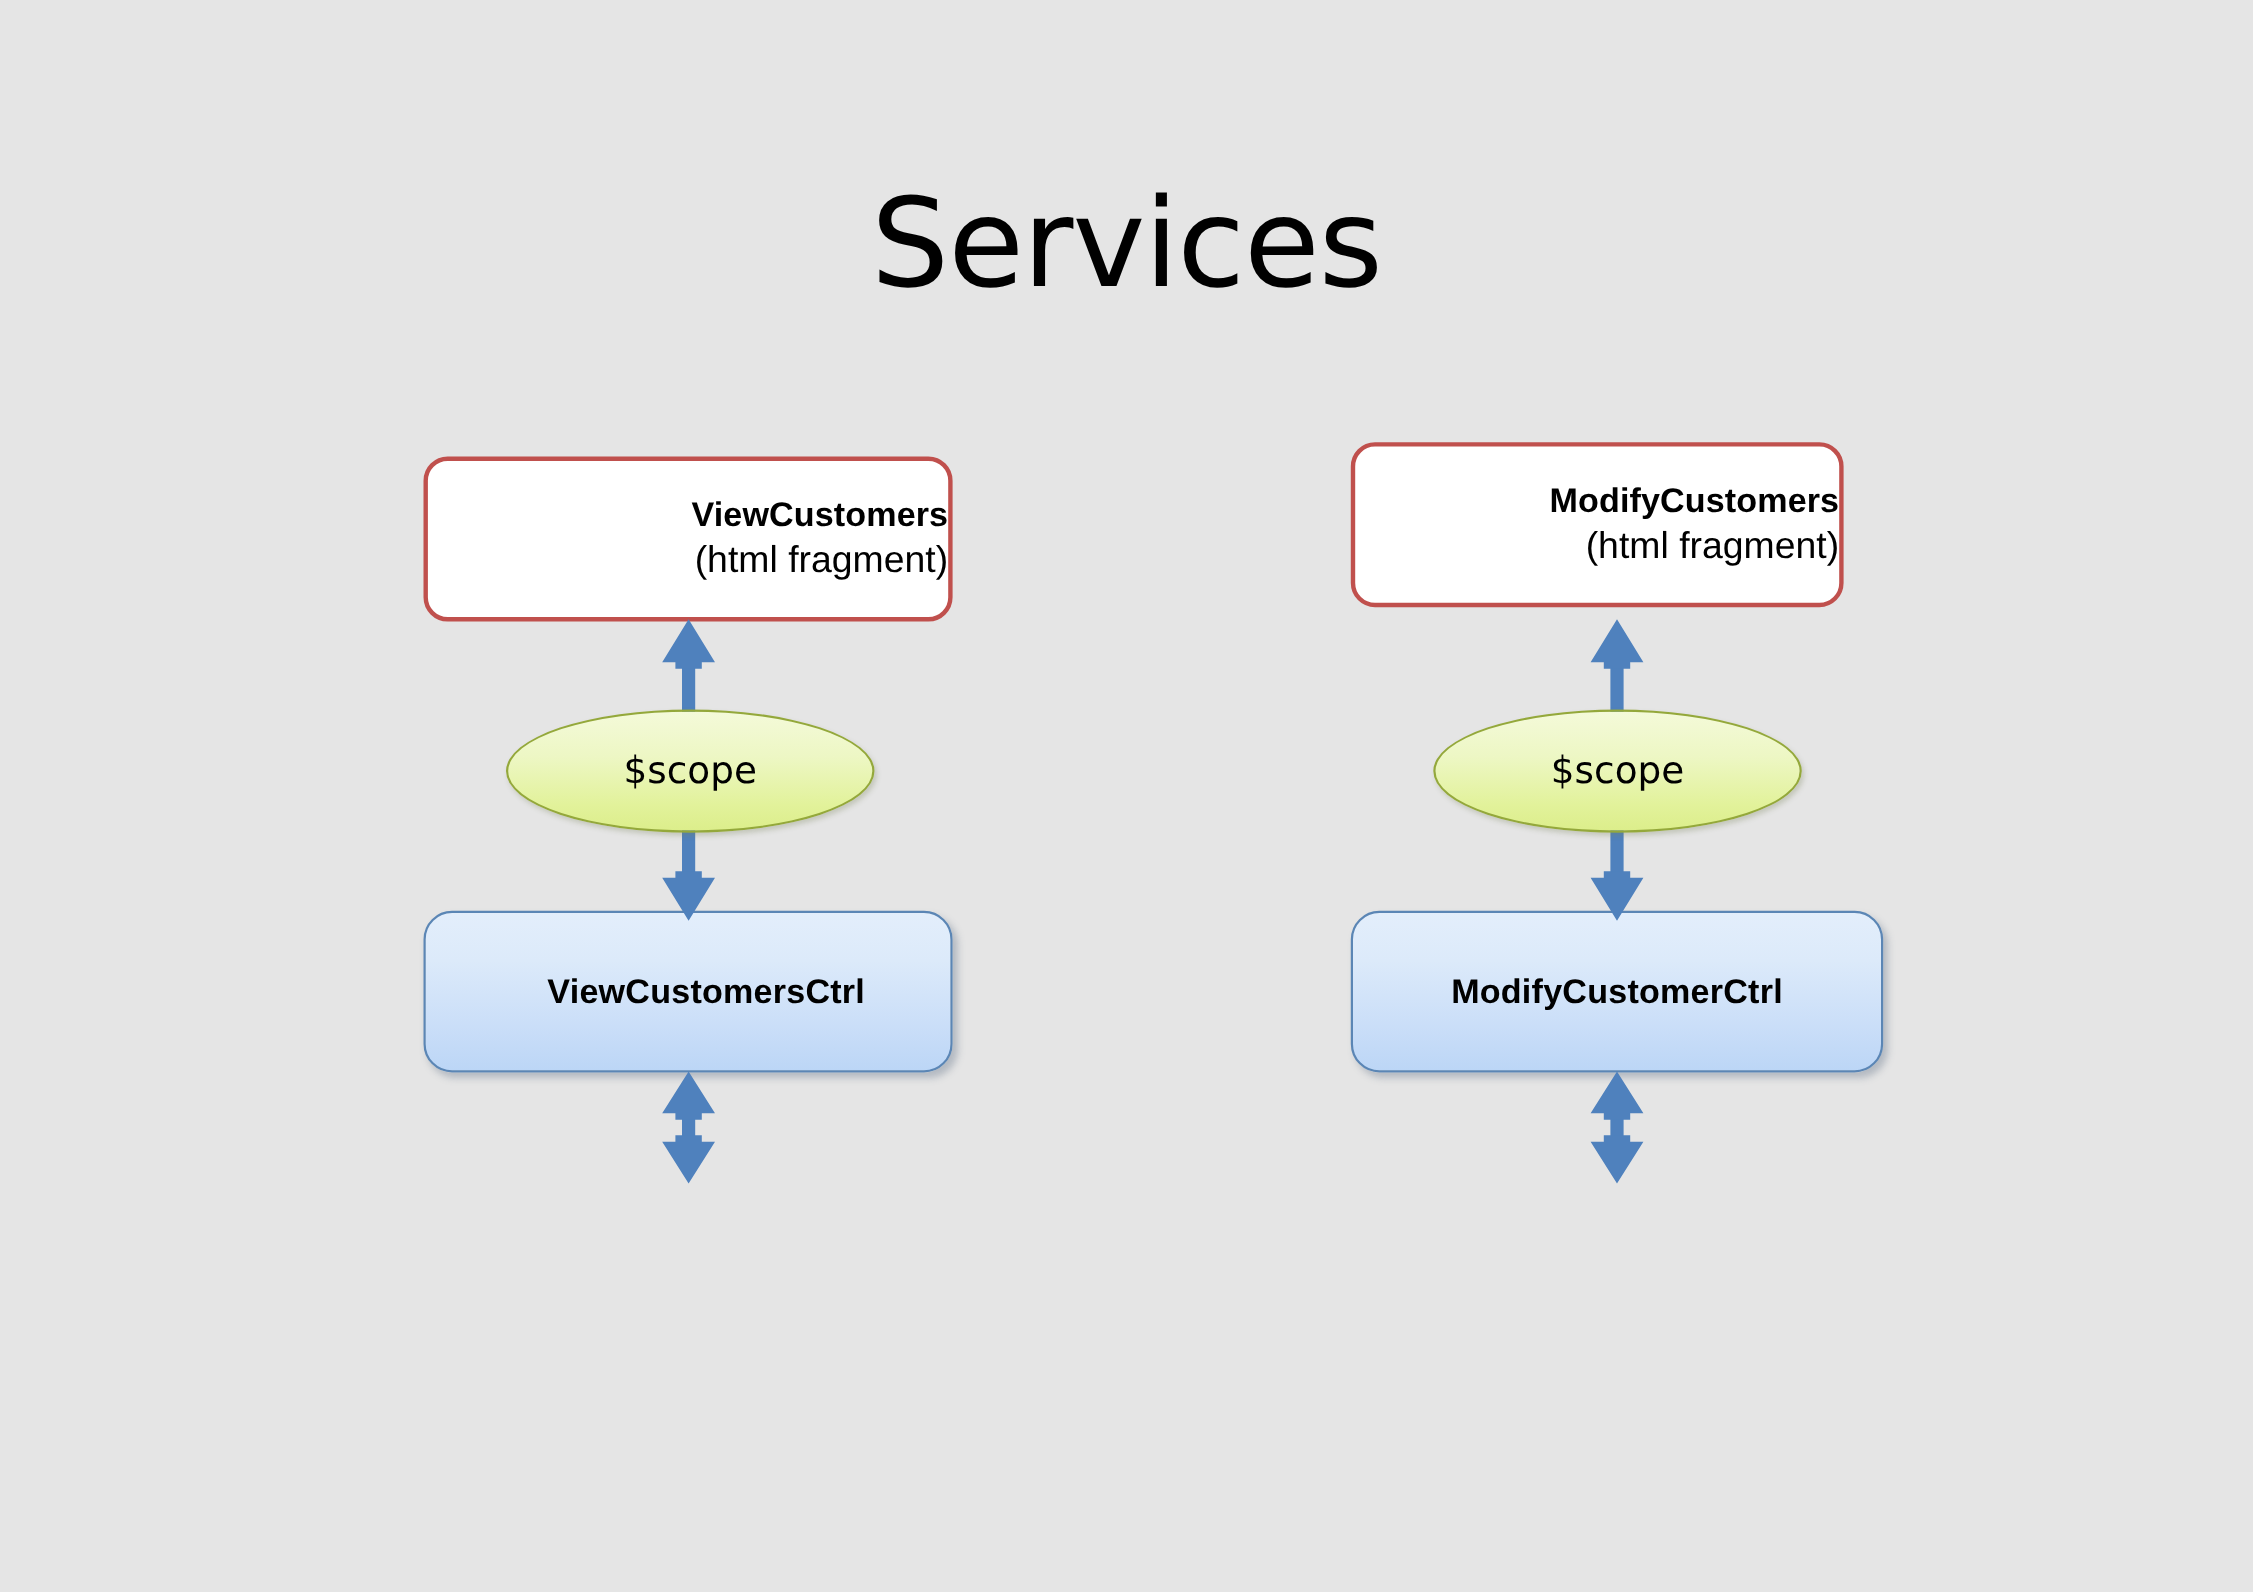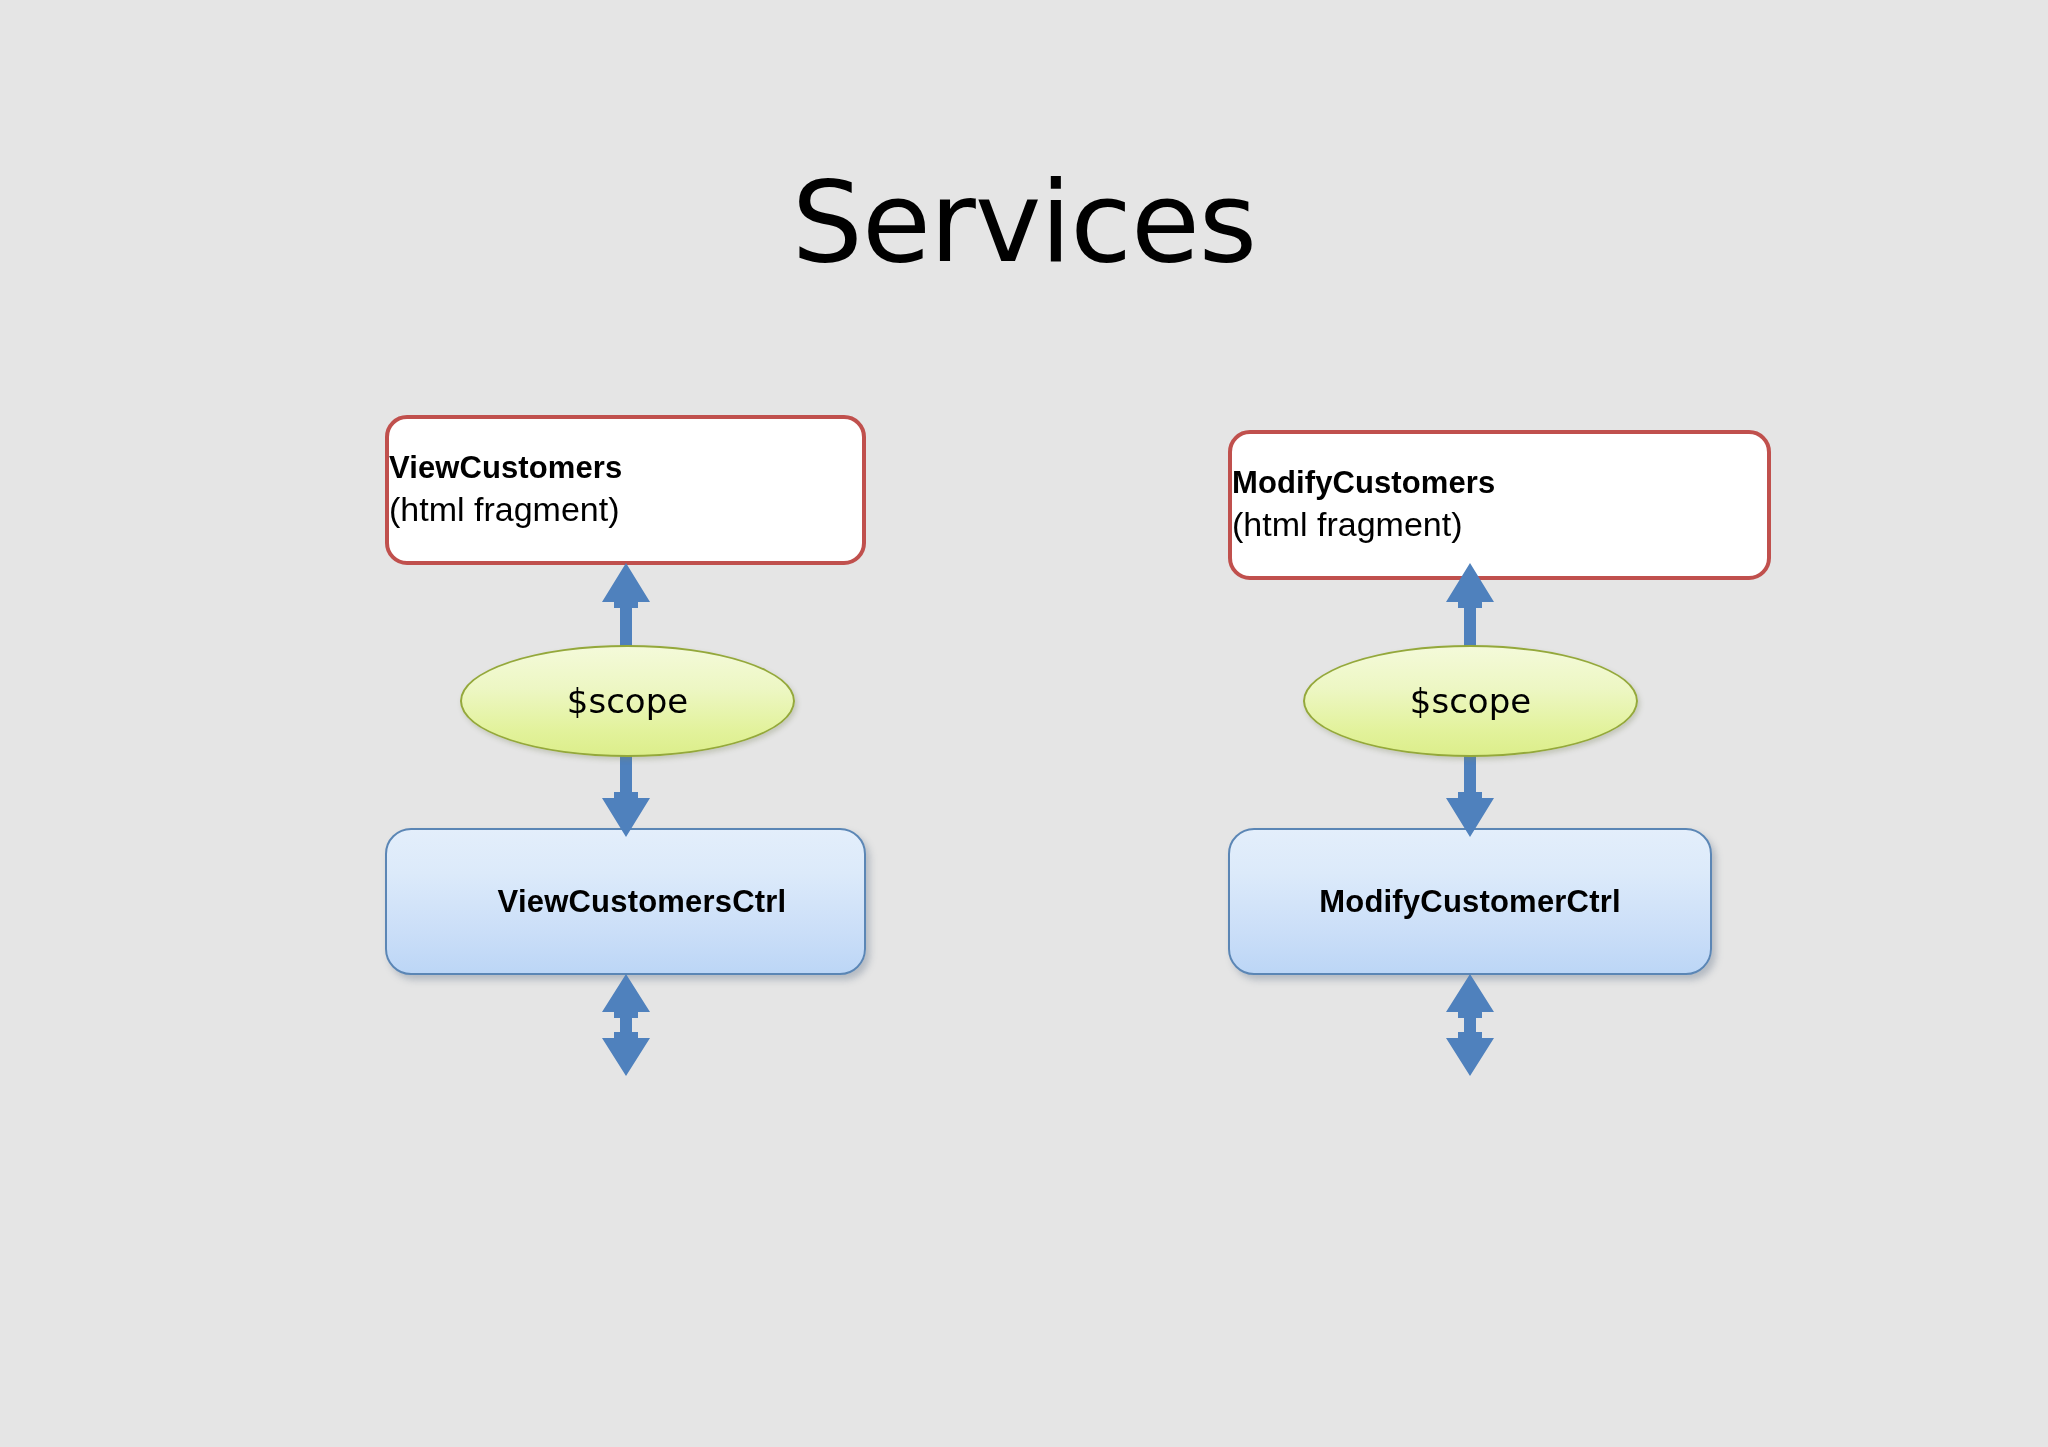--- a/index.html
+++ b/index.html
@@ -35,21 +35,21 @@
 
   
   .view-box {
     position: absolute;
     box-sizing: border-box;
     background: #ffffff;
     border: 4px solid #C0504D;
     border-radius: 22px;
     display: flex;
     flex-direction: column;
-    align-items: flex-start;
+    align-items: flex-end;
     justify-content: center;
     color: #000000;
   }
   .view-box .line1 {
     font-size: 31px;
     font-weight: bold;
     line-height: 1.25;
     letter-spacing: 0.1px;
   }
   .view-box .line2 {
@@ -138,21 +138,21 @@
   <div class="arrow" style="left:588px; top:972px; width:76px; height:106px;">
     <svg width="76" height="106" viewBox="0 0 76 106">
       <g fill="#4F81BD" stroke="none">
         <rect x="32" y="26" width="12" height="54"></rect>
         <polygon points="38,2 62,40 50,40 50,46 26,46 26,40 14,40"></polygon>
         <polygon points="38,104 62,66 50,66 50,60 26,60 26,66 14,66"></polygon>
       </g>
     </svg>
   </div>
 
-  <div class="view-box" style="left:1228px; top:430px; width:543px; height:150px;">
+  <div class="view-box" style="left:1228px; top:402px; width:448px; height:150px;">
     <div class="line1">ModifyCustomers</div>
     <div class="line2">(html fragment)</div>
   </div>
 
   <div class="arrow" style="left:1432px; top:560px; width:76px; height:280px;">
     <svg width="76" height="280" viewBox="0 0 76 280">
       <g fill="#4F81BD" stroke="none">
         <rect x="32" y="28" width="12" height="224"></rect>
         <polygon points="38,3 62,42 50,42 50,48 26,48 26,42 14,42"></polygon>
         <polygon points="38,277 62,238 50,238 50,232 26,232 26,238 14,238"></polygon>

